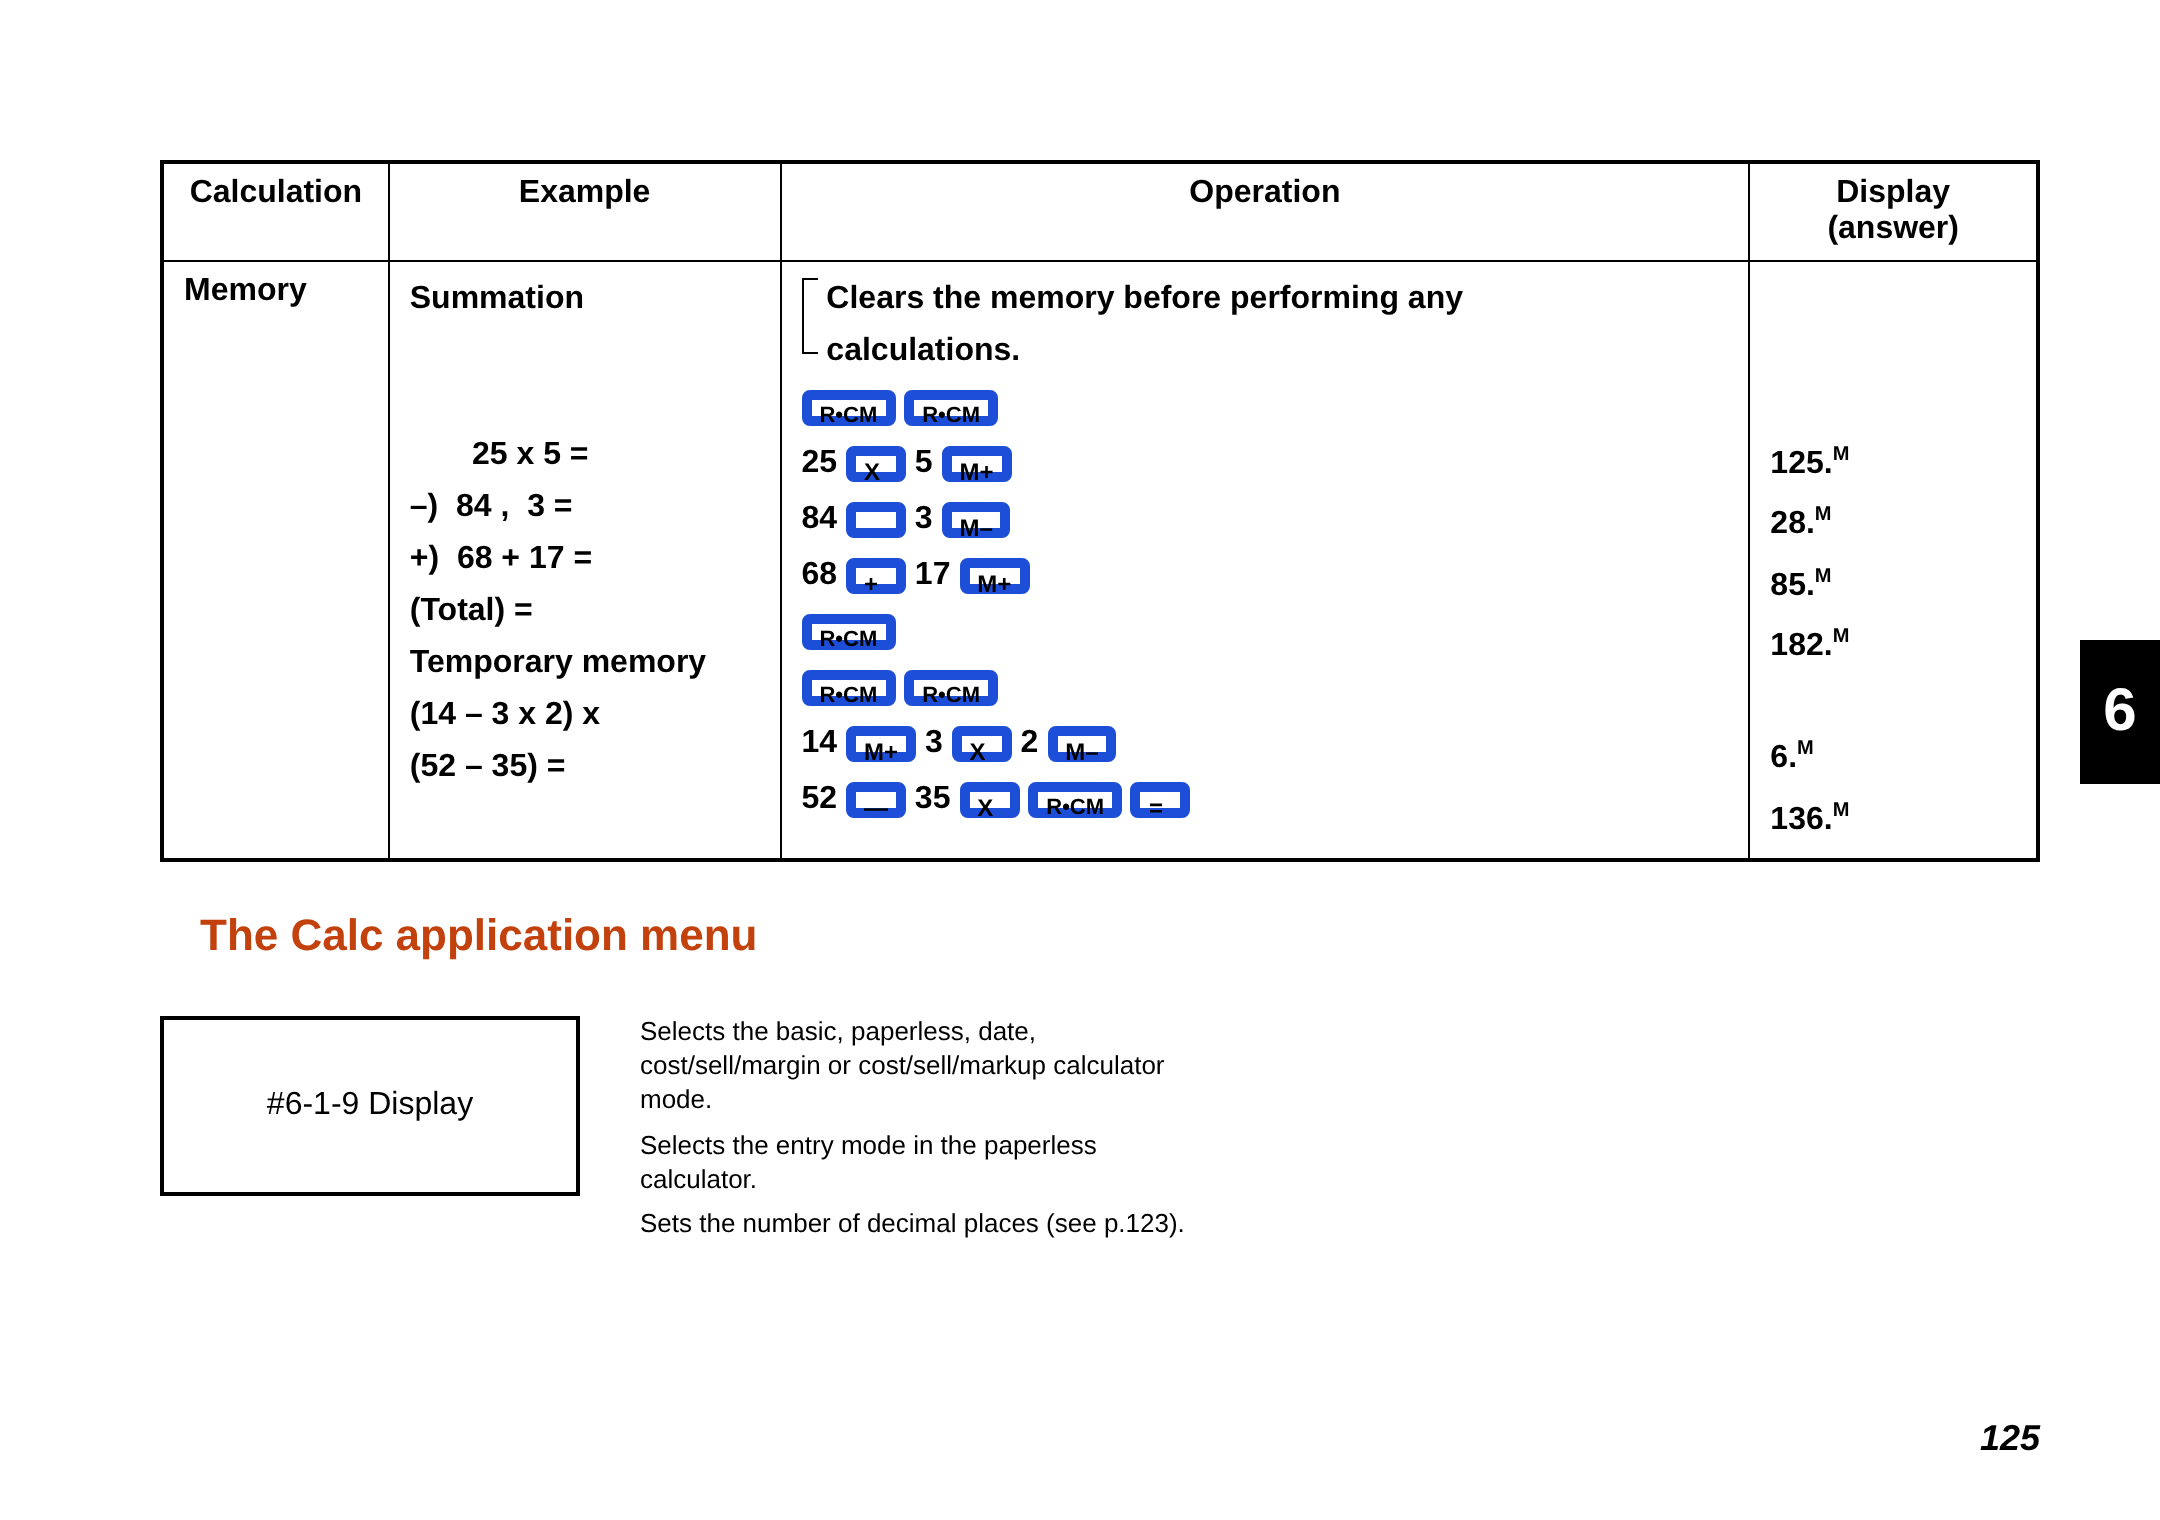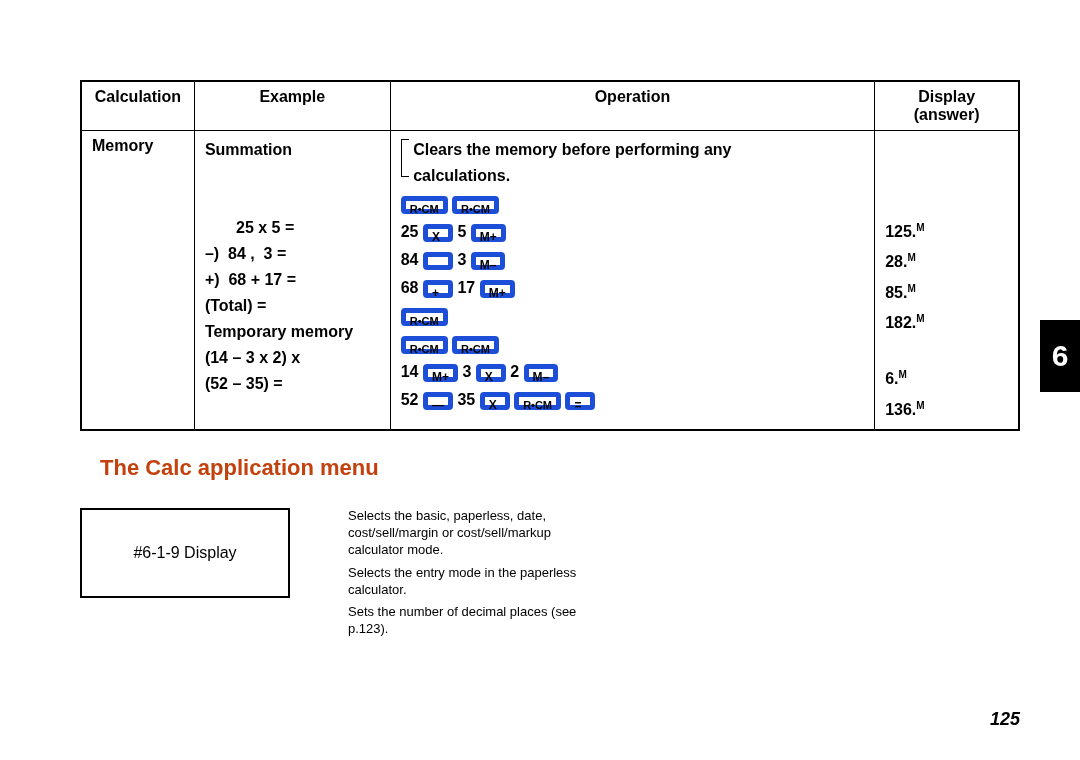--- a/index.html
+++ b/index.html
@@ -94,21 +94,21 @@
     font-size: 16px;
   }
   .desc-list {
     position: absolute;
     left: 320px;
     top: 508px;
     width: 290px;
     font-size: 13px;
     line-height: 1.3;
   }
-  .desc-list div { margin-bottom: 6px; margin-left: 28px; }
+  .desc-list div { margin-bottom: 6px; }
   .side-tab {
     position: absolute;
     right: 0;
     top: 320px;
     width: 40px;
     height: 72px;
     background: #000;
     color: #fff;
     font-size: 30px;
     font-weight: bold;

